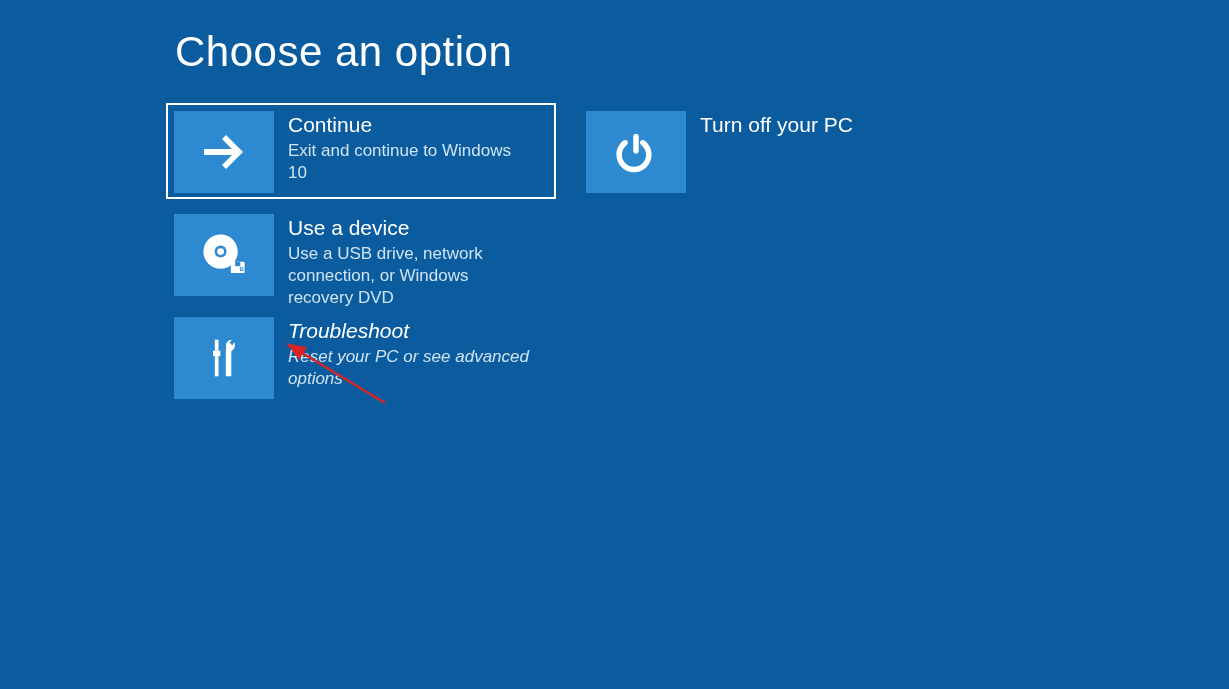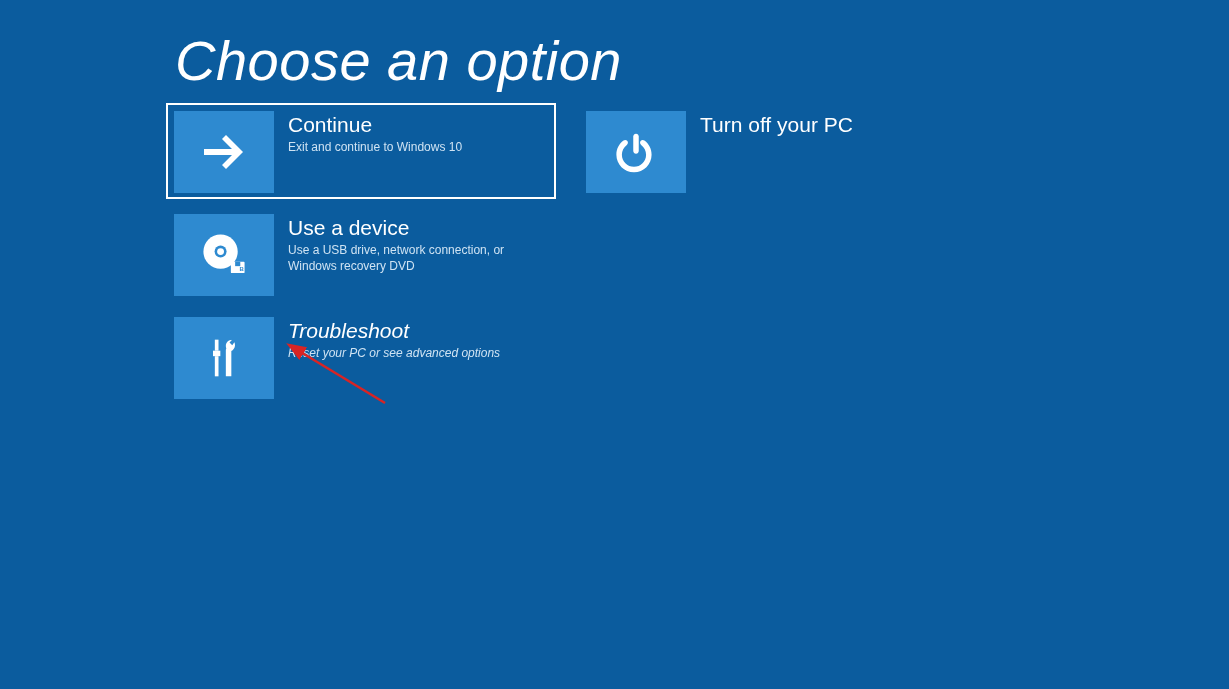--- a/index.html
+++ b/index.html
@@ -13,24 +13,23 @@
       background: #0B5C9E;
       font-family: "Segoe UI Light", "Segoe UI", Arial, sans-serif;
       color: #ffffff;
       overflow: hidden;
       position: relative;
     }
     .page-title {
       position: absolute;
       left: 175px;
       top: 28px;
-      font-size: 56px;
+      font-size: 42px;
       font-weight: 300;
       letter-spacing: 0.5px;
-      font-style: italic;
     }
     .options-grid {
       position: absolute;
       left: 166px;
       top: 103px;
       display: grid;
       grid-template-columns: 390px 390px;
       grid-template-rows: 96px 96px 96px;
       column-gap: 22px;
       row-gap: 7px;
@@ -64,21 +63,21 @@
       flex-direction: column;
       max-width: 260px;
     }
     .tile-title {
       font-size: 21px;
       font-weight: 300;
       line-height: 1.1;
       margin-bottom: 4px;
     }
     .tile-subtitle {
-      font-size: 12px;
+      font-size: 17px;
       font-weight: 400;
       color: #CFE3F3;
       line-height: 1.3;
     }
     .annotation-arrow {
       position: absolute;
       left: 285px;
       top: 341px;
       pointer-events: none;
     }

